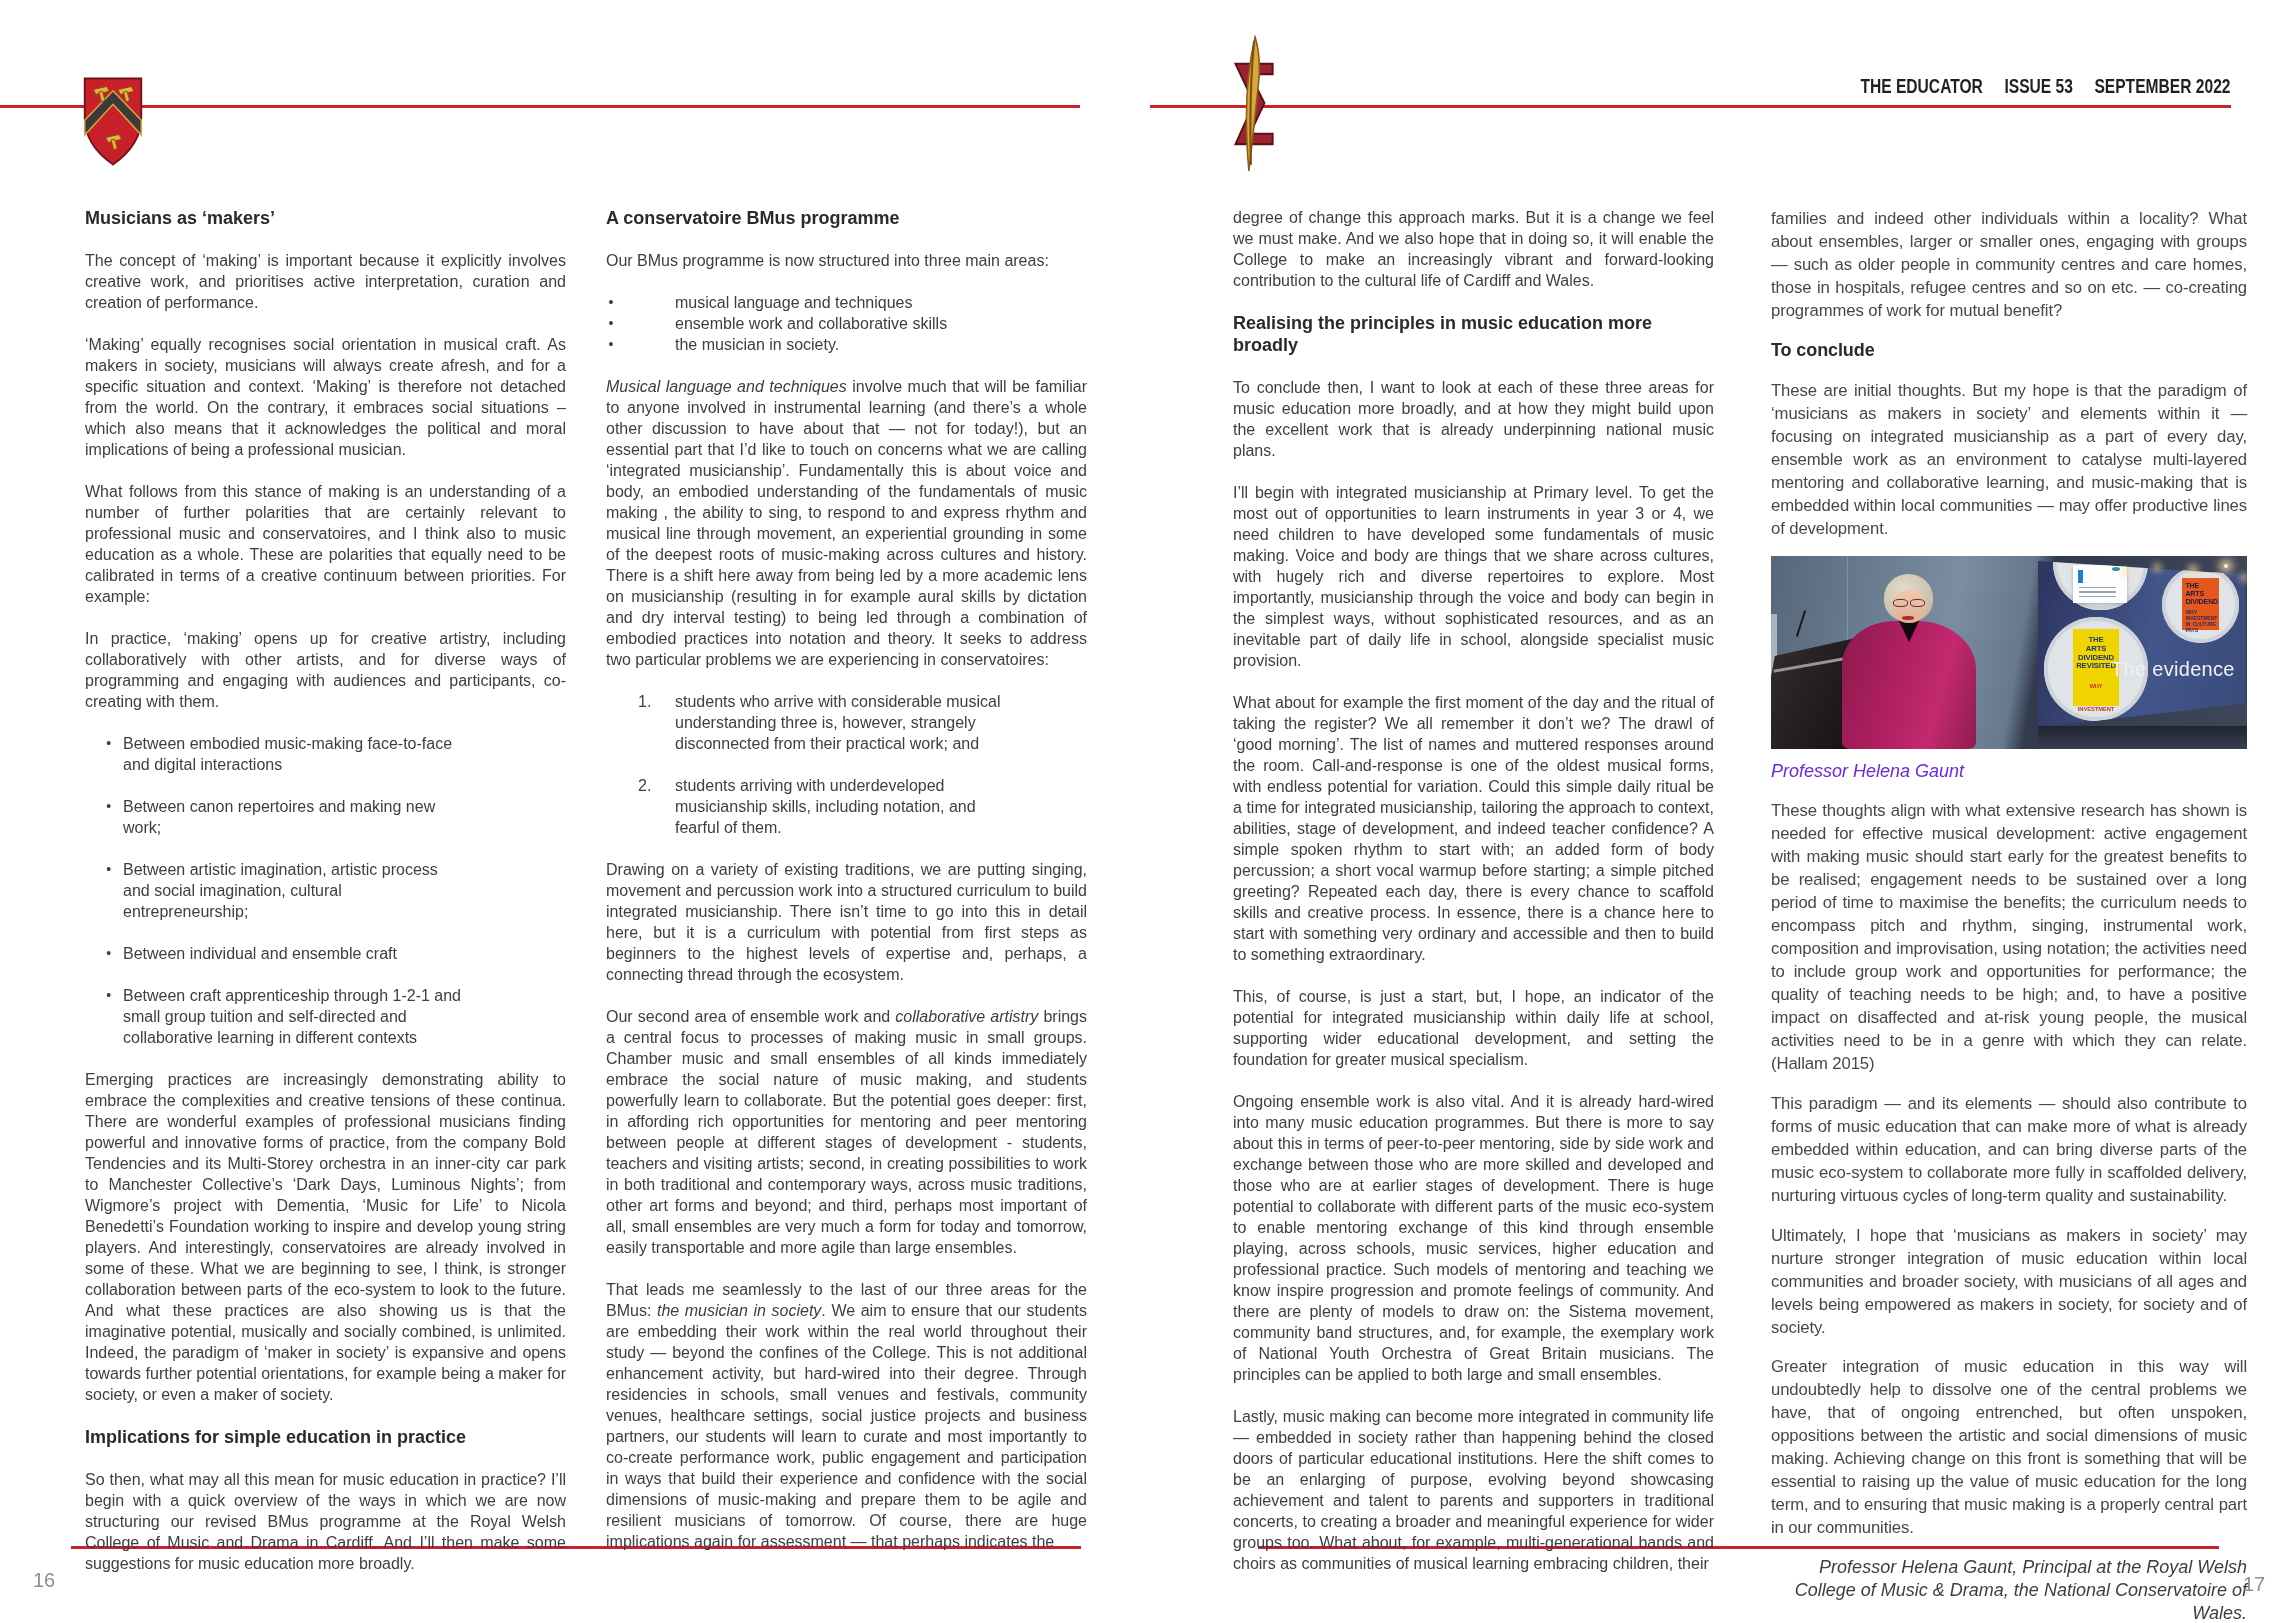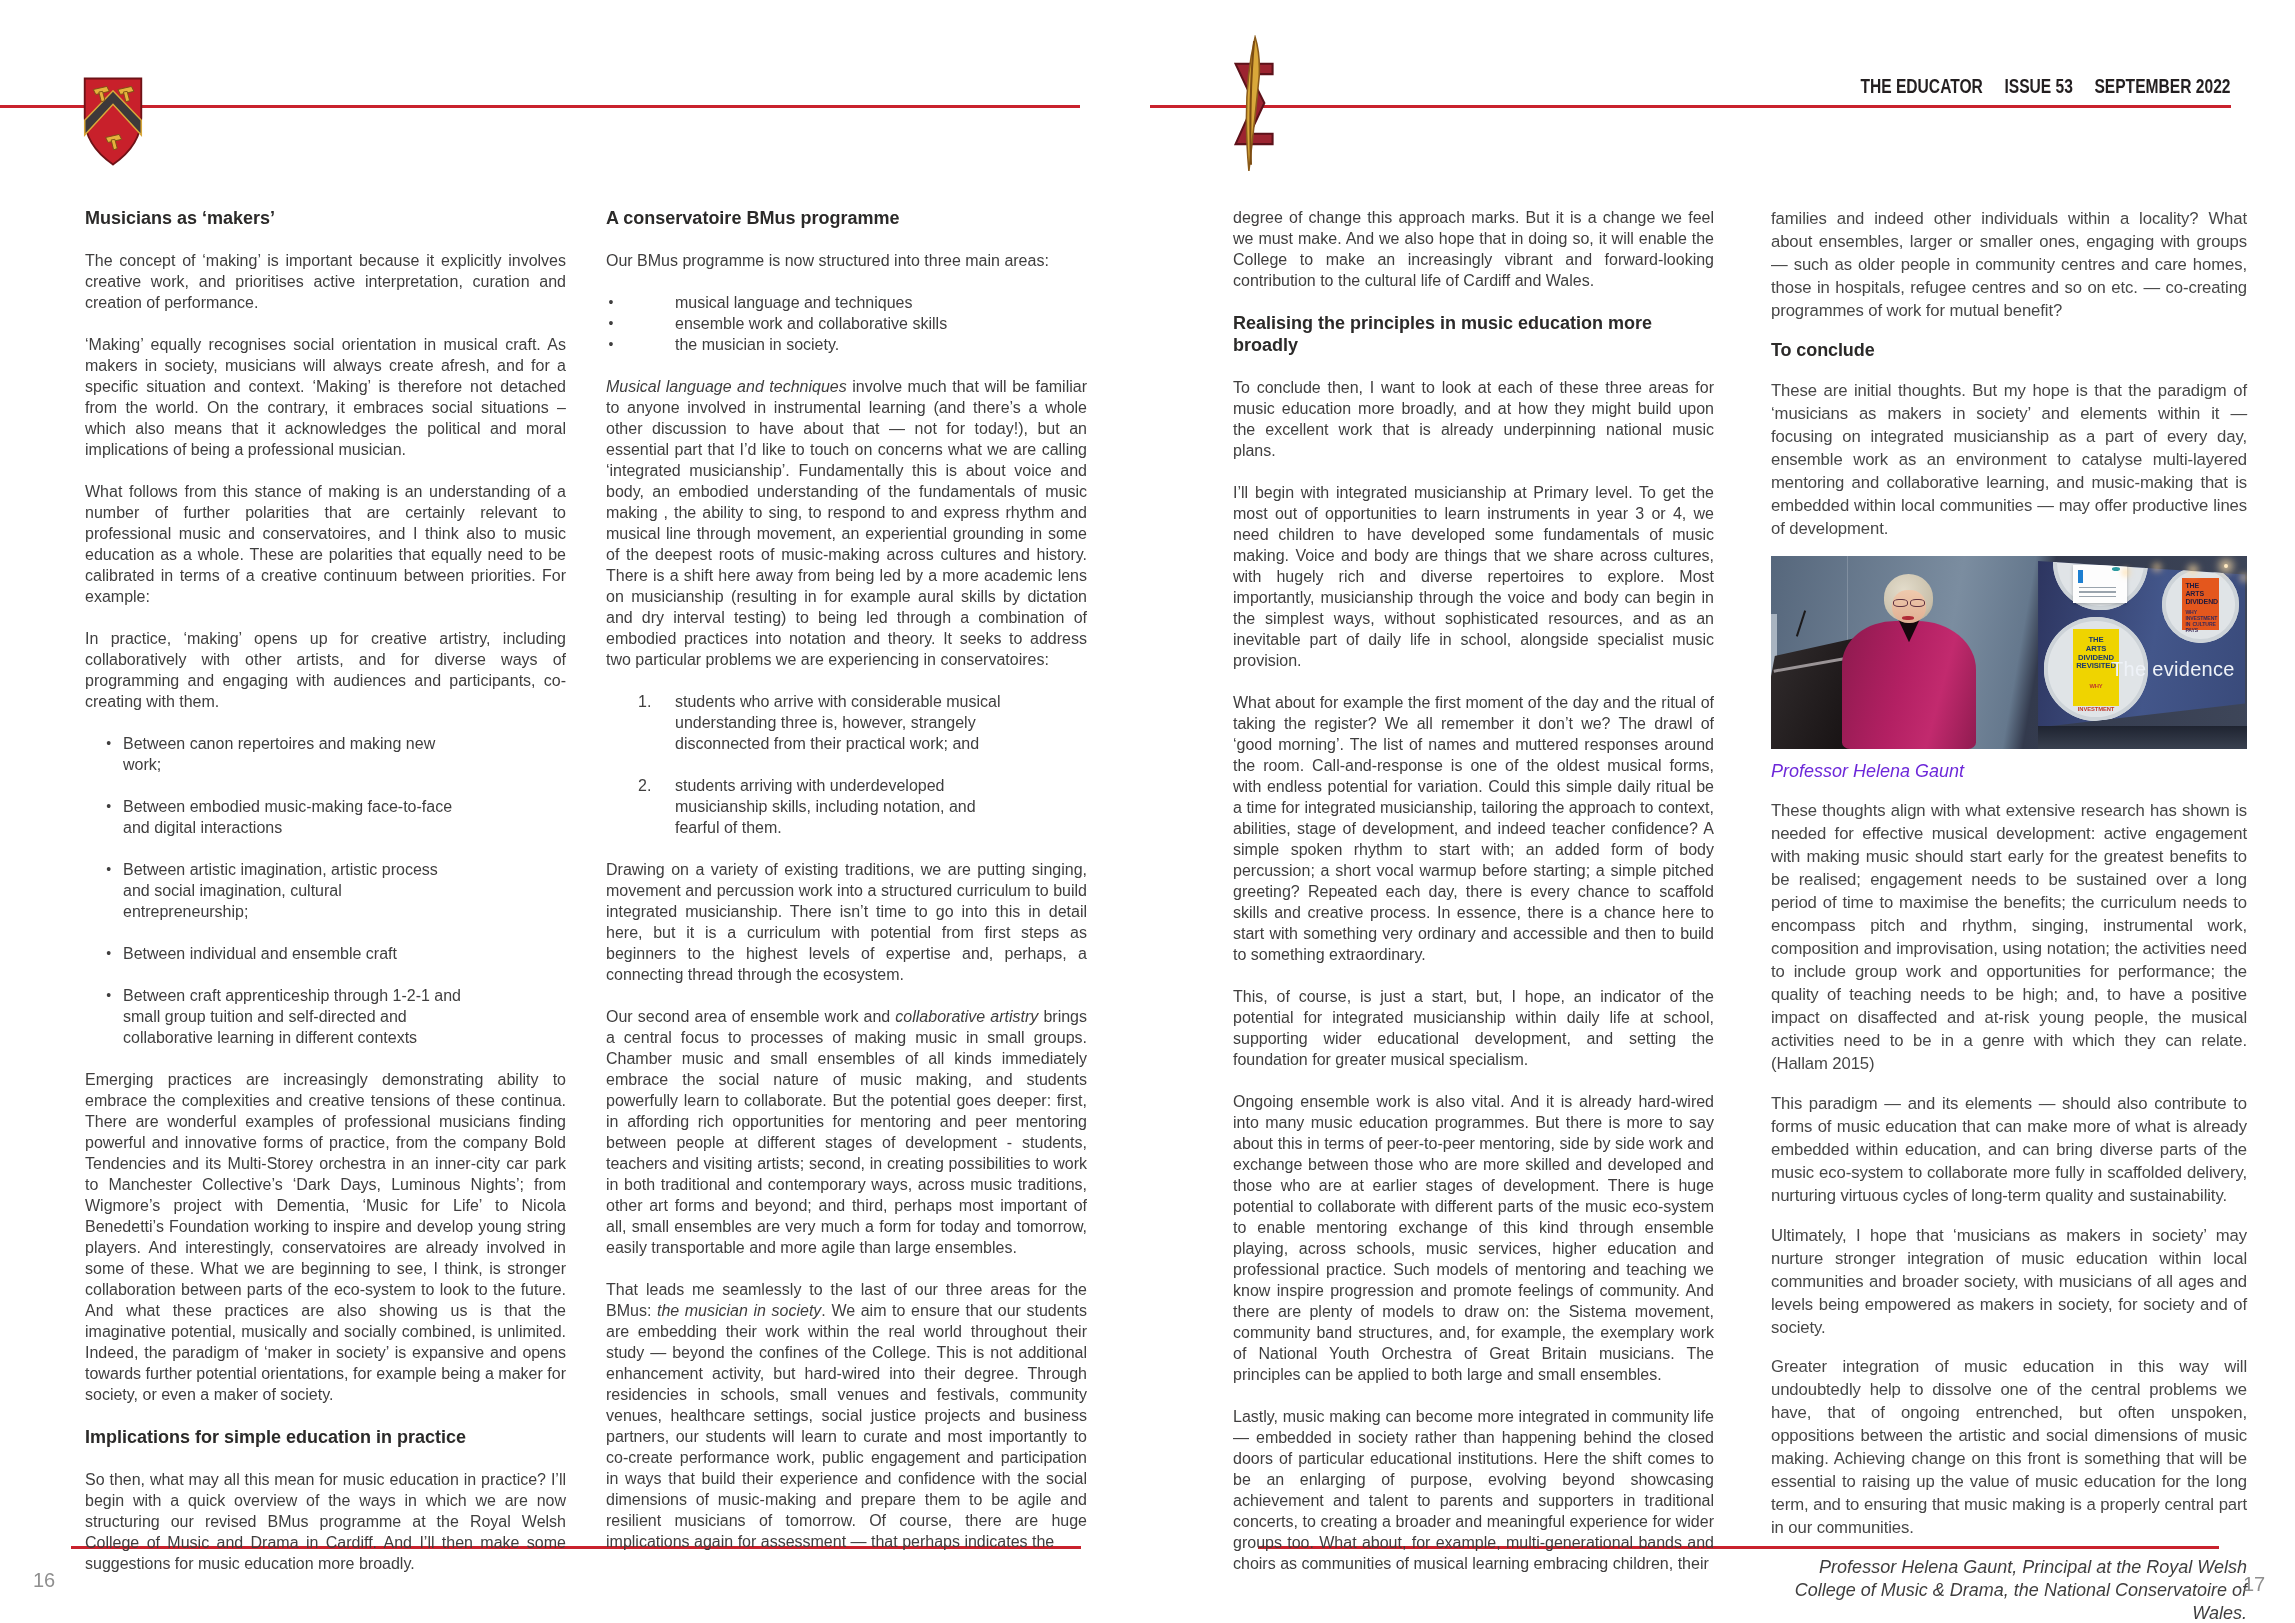--- a/index.html
+++ b/index.html
@@ -148,22 +148,22 @@
   <span class="seg">SEPTEMBER 2022</span>
 </div>
 
 <section class="col" id="col1">
   <h3 class="sec-heading">Musicians as ‘makers’</h3>
   <p>The concept of ‘making’ is important because it explicitly involves creative work, and prioritises active interpretation, curation and creation of performance.</p>
   <p>‘Making’ equally recognises social orientation in musical craft. As makers in society, musicians will always create afresh, and for a specific situation and context. ‘Making’ is therefore not detached from the world. On the contrary, it embraces social situations – which also means that it acknowledges the political and moral implications of being a professional musician.</p>
   <p>What follows from this stance of making is an understanding of a number of further polarities that are certainly relevant to professional music and conservatoires, and I think also to music education as a whole. These are polarities that equally need to be calibrated in terms of a creative continuum between priorities. For example:</p>
   <p>In practice, ‘making’ opens up for creative artistry, including collaboratively with other artists, and for diverse ways of programming and engaging with audiences and participants, co-creating with them.</p>
   <ul class="polarities">
+    <li>Between embodied music-making face-to-face and digital interactions</li>
     <li>Between canon repertoires and making new work;</li>
-    <li>Between embodied music-making face-to-face and digital interactions</li>
     <li>Between artistic imagination, artistic process and social imagination, cultural entrepreneurship;</li>
     <li>Between individual and ensemble craft</li>
     <li>Between craft apprenticeship through 1-2-1 and small group tuition and self-directed and collaborative learning in different contexts</li>
   </ul>
   <p>Emerging practices are increasingly demonstrating ability to embrace the complexities and creative tensions of these continua. There are wonderful examples of professional musicians finding powerful and innovative forms of practice, from the company Bold Tendencies and its Multi-Storey orchestra in an inner-city car park to Manchester Collective’s ‘Dark Days, Luminous Nights’; from Wigmore’s project with Dementia, ‘Music for Life’ to Nicola Benedetti’s Foundation working to inspire and develop young string players. And interestingly, conservatoires are already involved in some of these. What we are beginning to see, I think, is stronger collaboration between parts of the eco-system to look to the future. And what these practices are also showing us is that the imaginative potential, musically and socially combined, is unlimited. Indeed, the paradigm of ‘maker in society’ is expansive and opens towards further potential orientations, for example being a maker for society, or even a maker of society.</p>
   <h3 class="sec-heading">Implications for simple education in practice</h3>
   <p>So then, what may all this mean for music education in practice? I’ll begin with a quick overview of the ways in which we are now structuring our revised BMus programme at the Royal Welsh College of Music and Drama in Cardiff. And I’ll then make some suggestions for music education more broadly.</p>
 </section>
 
 <section class="col" id="col2">

